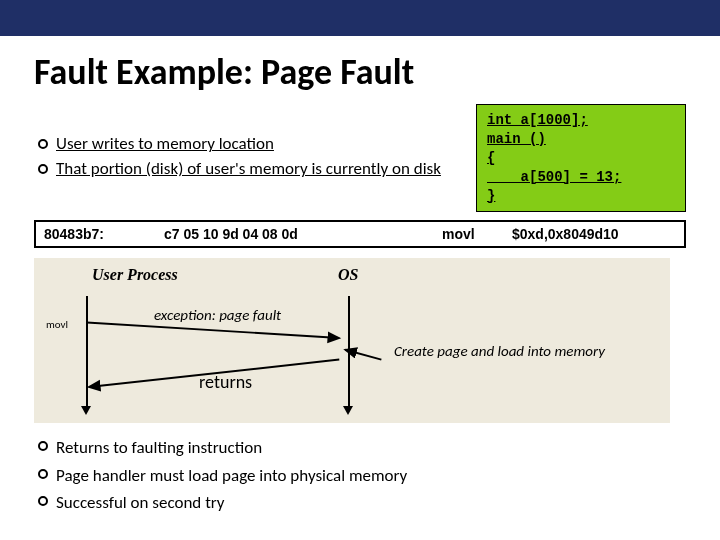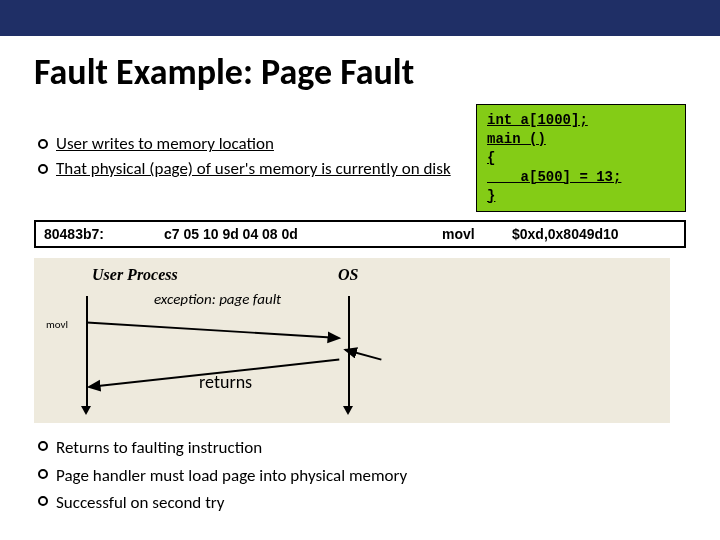--- a/index.html
+++ b/index.html
@@ -112,21 +112,21 @@
   .ah-v1 { top: 148px; left: 47px; }
   .ah-v2 { top: 148px; left: 309px; }
   .movl {
     position: absolute;
     top: 60px; left: 12px;
     font-family: Calibri, Arial, sans-serif;
     font-size: 11px;
   }
   .excp {
     position: absolute;
-    top: 32px; left: 120px;
+    top: 48px; left: 120px;
     font-style: italic;
     font-size: 15px;
   }
   .rets {
     position: absolute;
     top: 113px; left: 165px;
     font-size: 18px;
   }
   .createtxt {
     position: absolute;
@@ -158,21 +158,21 @@
   <h1 class="title">Fault Example: Page Fault</h1>
 
   <div class="row1">
     <ul class="bullets1">
       <li>
           <span class="bul"></span>
           <span>User writes to memory location</span>
         </li>
       <li>
           <span class="bul"></span>
-          <span>That physical (page) of user's memory is currently on disk</span>
+          <span>That portion (disk) of user's memory is currently on disk</span>
         </li>
     </ul>
     <div class="codebox">int a[1000];
 main ()
 {
     a[500] = 13;
 }</div>
   </div>
 
   <div class="asm-row">
@@ -188,20 +188,21 @@
 
     <div class="dline-v v1"></div>
     <div class="arrowhead-down ah-v1"></div>
 
     <div class="dline-v v2"></div>
     <div class="arrowhead-down ah-v2"></div>
 
     <div class="movl">movl</div>
     <div class="excp">exception: page fault</div>
     <div class="rets">returns</div>
+    <div class="createtxt">Create page and load into memory</div>
 
     <svg class="arrows" viewBox="0 0 650 165">
       <defs>
         <marker id="ah" markerWidth="8" markerHeight="8" refX="6" refY="3" orient="auto">
           <path d="M0,0 L7,3 L0,6 Z" fill="#000"></path>
         </marker>
       </defs>
       <line x1="54" y1="64" x2="312" y2="80" stroke="#000" stroke-width="2" marker-end="url(#ah)"></line>
       <line x1="312" y1="102" x2="56" y2="130" stroke="#000" stroke-width="2" marker-end="url(#ah)"></line>
       <line x1="355" y1="102" x2="318" y2="92" stroke="#000" stroke-width="2" marker-end="url(#ah)"></line>

